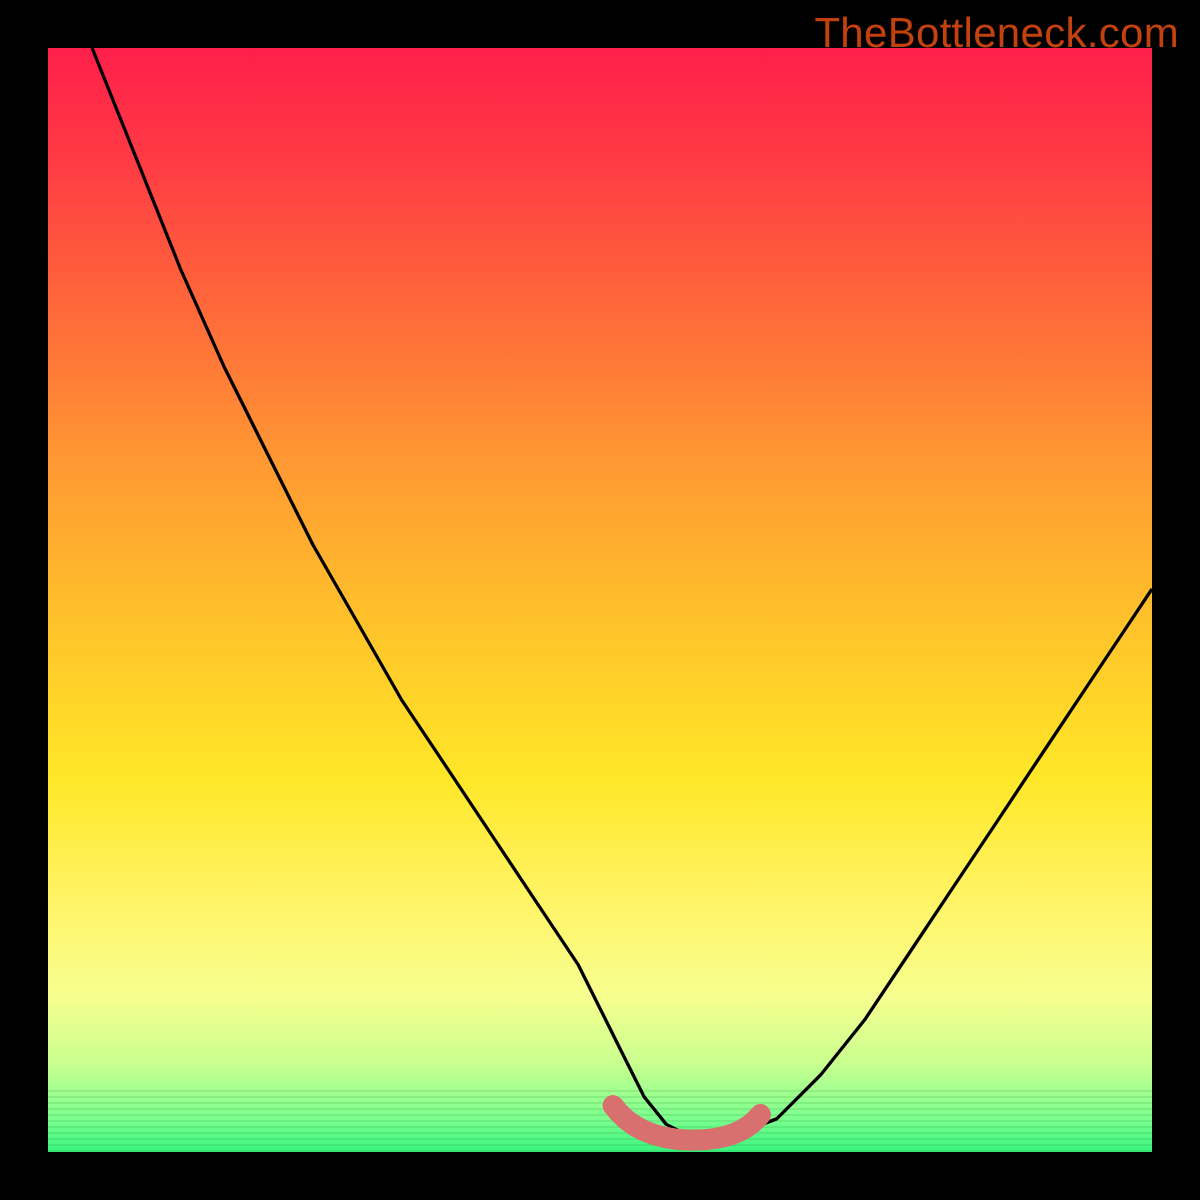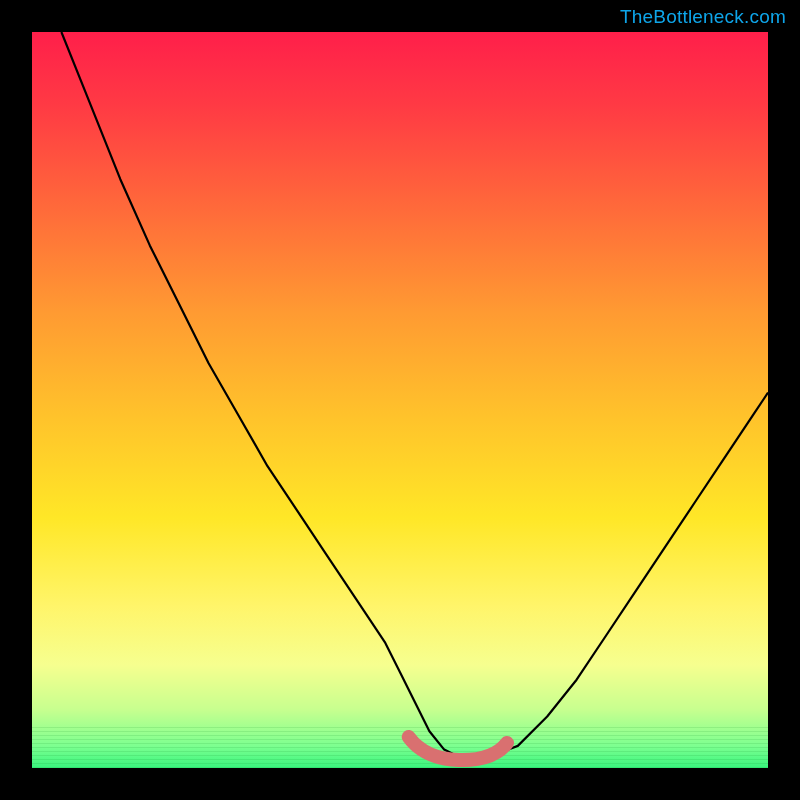--- a/index.html
+++ b/index.html
@@ -43,22 +43,22 @@
     position: absolute;
     left: 0;
     top: 0;
     width: 736px;
     height: 736px;
   }
   .watermark {
     position: absolute;
     top: 6px;
     right: 14px;
-    color: #0ea5e9;
-    font-size: 19px;
+    color: #c2410c;
+    font-size: 28px;
     letter-spacing: 0.2px;
     font-weight: 400;
     user-select: none;
   }
   .stripes {
     position: absolute;
     left: 0;
     bottom: 0;
     width: 100%;
     height: 44px;

